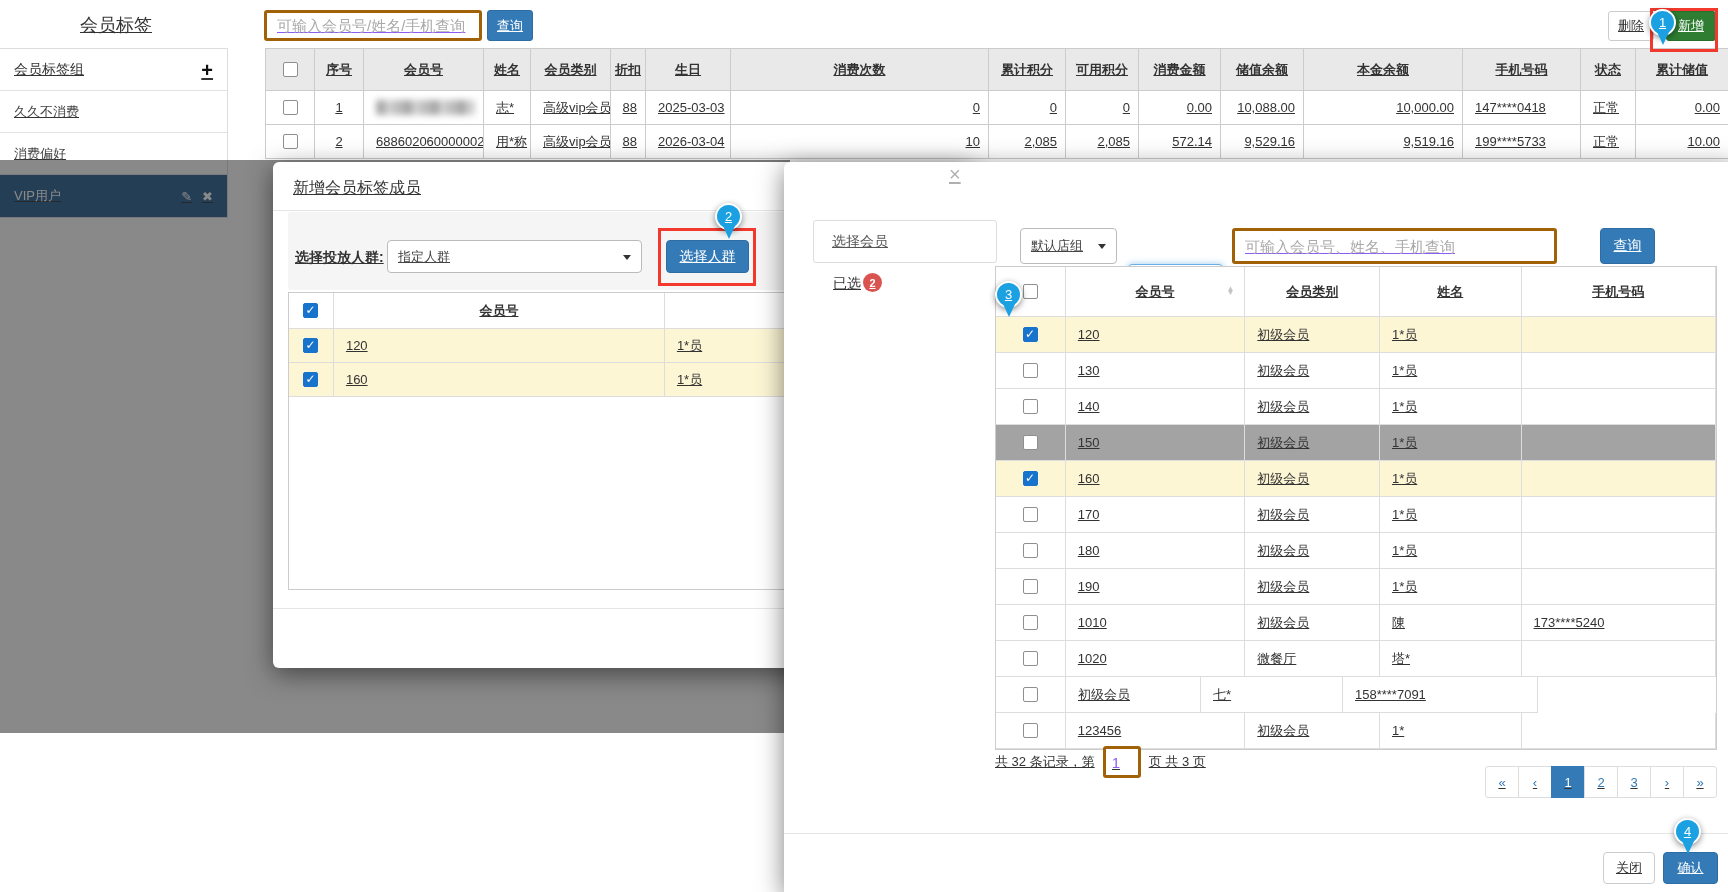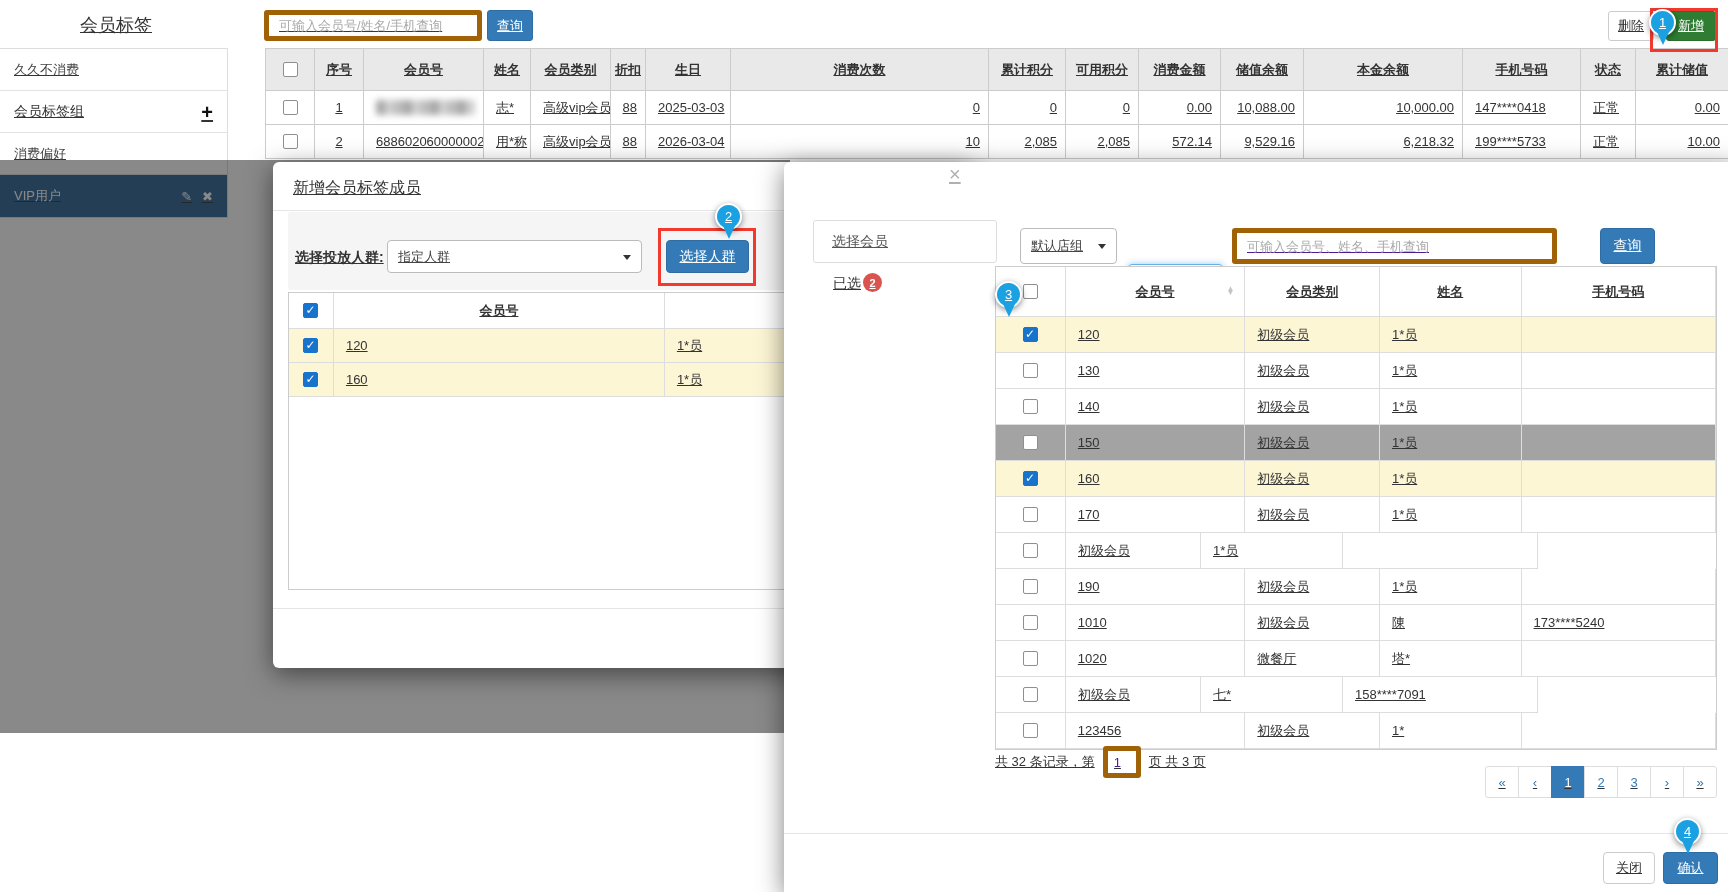--- a/index.html
+++ b/index.html
@@ -3,21 +3,21 @@
 <meta charset="utf-8">
 <style>
   * { margin:0; padding:0; box-sizing:border-box; }
   html,body { background:#fff; }
   body { font-family:"Liberation Sans","DejaVu Sans",sans-serif; color:#333; }
   #stage { position:relative; width:1728px; height:892px; overflow:hidden; background:#fff; }
   .abs { position:absolute;text-decoration:underline; }
 
   
   .page-title { font-size:18px; color:#333; }
-  .inp { border:5px solid #a16207; border-radius:3px; font-size:13px; color:#4c1d95; padding:0 10px; background:#fff; outline:none; }
+  .inp { border:3px solid #a16207; border-radius:3px; font-size:15px; color:#8b5cf6; padding:0 10px; background:#fff; outline:none; }
   .inp::placeholder { color:#a9a9a9; }
   .btn { display:flex; align-items:center; justify-content:center; font-size:13px; border-radius:3px; cursor:pointer; border:1px solid transparent; }
   .btn-blue { background:#337ab7; color:#fff; border-color:#2e6da4; }
   .btn-white { background:#fff; color:#333; border-color:#ccc; }
   .btn-green { background:#2e7d32; color:#fff; border-color:#2a6e2e; }
 
   
   .sidebar { border:1px solid #ddd; border-left:none; background:#fff; }
   .side-row { height:42px; display:flex; align-items:center; padding:0 14px; font-size:13px; color:#444; border-bottom:1px solid #e3e3e3; }
   .side-row:last-child { border-bottom:none; }
@@ -94,26 +94,26 @@
 
   <div class="abs page-title" style="left:80px;top:13px;">会员标签</div>
 
   <input class="abs inp" style="left: 264px; top: 10px; width: 218px; height: 31px;" placeholder="可输入会员号/姓名/手机查询">
   <div class="abs btn btn-blue" style="left:487px;top:10px;width:46px;height:31px;">查询</div>
 
   <div class="abs btn btn-white" style="left:1608px;top:11px;width:46px;height:30px;">删除</div>
   <div class="abs btn btn-green" style="left:1666px;top:11px;width:50px;height:30px;">新增</div>
 
   <div class="abs sidebar" style="left:0;top:48px;width:228px;">
-    <div class="side-row">
-      <span>久久不消费</span>
-    </div>
     <div class="side-row side-head">
       <span>会员标签组</span>
       <span class="plus">+</span>
+    </div>
+    <div class="side-row">
+      <span>久久不消费</span>
     </div>
     <div class="side-row">
       <span>消费偏好</span>
     </div>
     <div class="side-row side-active">
       <span>VIP用户</span>
       <span class="side-icons">
         <span>✎</span>
         <span>✖</span>
       </span>
@@ -171,21 +171,21 @@
         <div class="tcell al-l" style="width: 120px;">6886020600000021</div>
         <div class="tcell al-l" style="width: 47px;">用*称</div>
         <div class="tcell al-l" style="width: 80px;">高级vip会员</div>
         <div class="tcell al-r" style="width: 35px;">88</div>
         <div class="tcell al-l" style="width: 85px;">2026-03-04</div>
         <div class="tcell al-r" style="width: 258px;">10</div>
         <div class="tcell al-r" style="width: 77px;">2,085</div>
         <div class="tcell al-r" style="width: 73px;">2,085</div>
         <div class="tcell al-r" style="width: 82px;">572.14</div>
         <div class="tcell al-r" style="width: 83px;">9,529.16</div>
-        <div class="tcell al-r" style="width: 159px;">6,218.32</div>
+        <div class="tcell al-r" style="width: 159px;">9,519.16</div>
         <div class="tcell al-l" style="width: 118px;">199****5733</div>
         <div class="tcell al-l" style="width: 55px;">正常</div>
         <div class="tcell al-r" style="width: 93px;">10.00</div>
       </div>
     </div>
 
   <div class="abs backdrop" style="left:0;top:160px;width:790px;height:573px;z-index:10;"></div>
 
   <div class="abs modal" style="left:273px;top:162px;width:700px;height:506px;z-index:20;">
     <div class="abs m1-title" style="left:20px;top:16px;">新增会员标签成员</div>
@@ -308,20 +308,21 @@
           </div>
           <div class="tcell al-l" style="width: 180px;">170</div>
           <div class="tcell al-l" style="width: 135px;">初级会员</div>
           <div class="tcell al-l" style="width: 142px;">1*员</div>
           <div class="tcell al-l" style="width: 195px;"></div>
         </div>
         <div class="trow ">
           <div class="tcell al-c" style="width: 70px;">
             <div class="cb"></div>
           </div>
+          <div class="tcell al-l" style="width: 180px;">180</div>
           <div class="tcell al-l" style="width: 135px;">初级会员</div>
           <div class="tcell al-l" style="width: 142px;">1*员</div>
           <div class="tcell al-l" style="width: 195px;"></div>
         </div>
         <div class="trow ">
           <div class="tcell al-c" style="width: 70px;">
             <div class="cb"></div>
           </div>
           <div class="tcell al-l" style="width: 180px;">190</div>
           <div class="tcell al-l" style="width: 135px;">初级会员</div>

